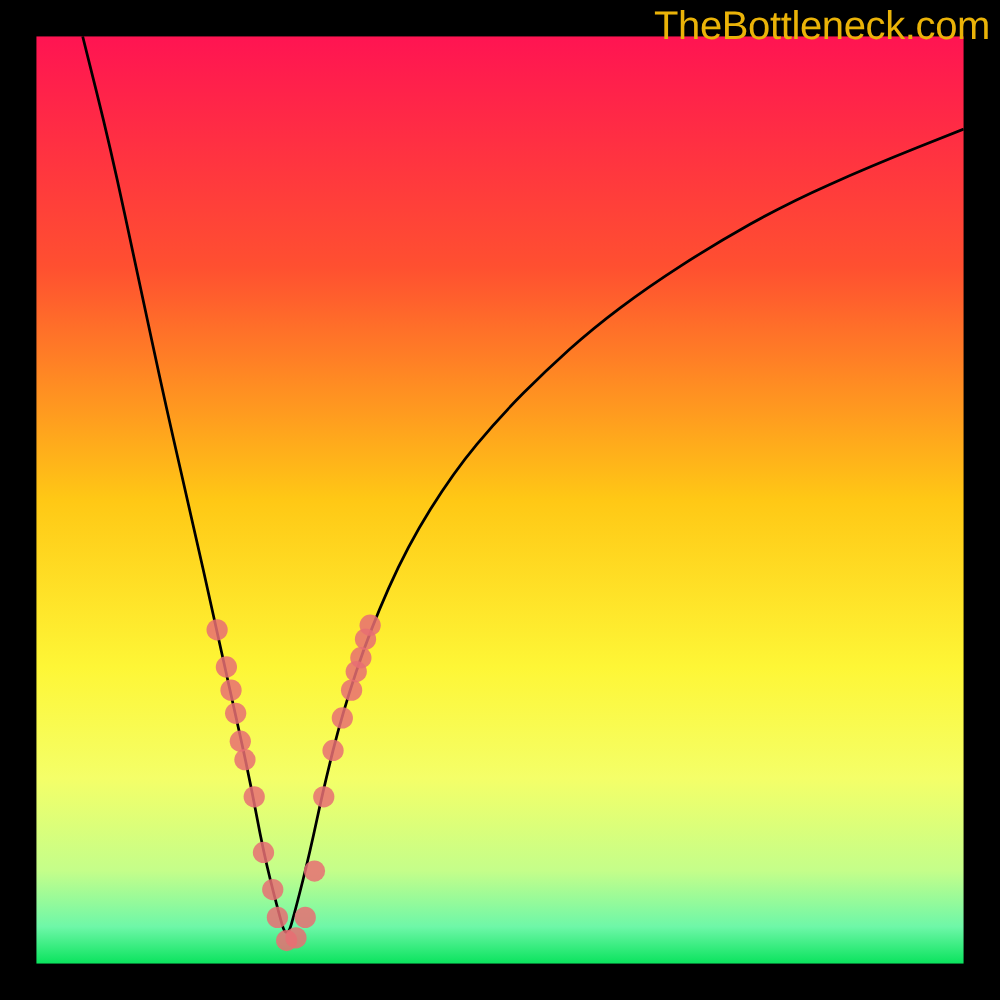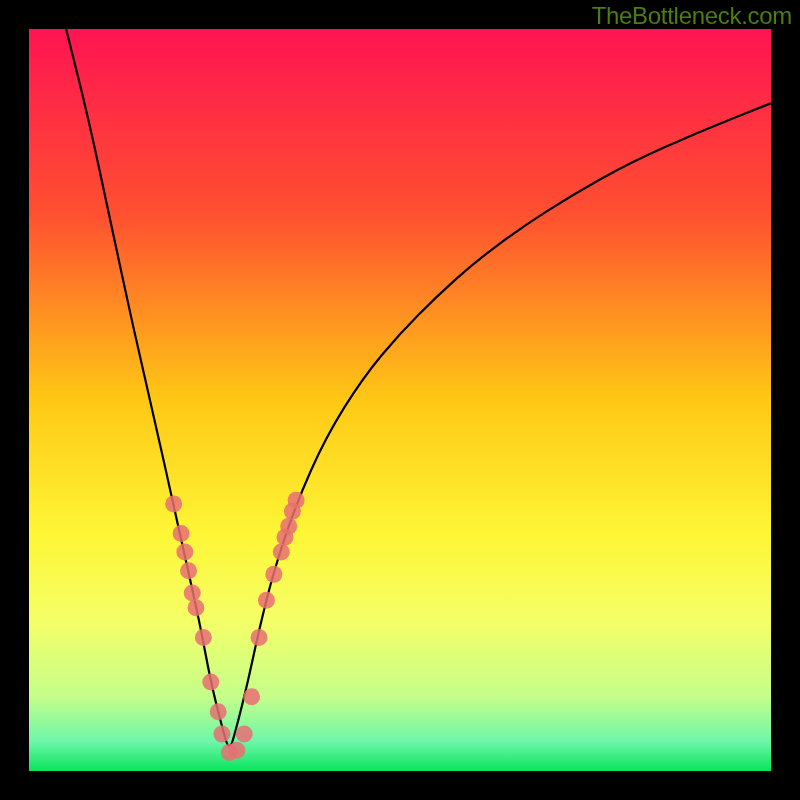--- a/index.html
+++ b/index.html
@@ -13,22 +13,22 @@
   .frame {
     width: 800px;
     height: 800px;
     background: #000;
     position: relative;
   }
   .watermark {
     position: absolute;
     top: 2px;
     right: 8px;
-    color: #4d7c0f;
-    font-size: 24px;
+    color: #eab308;
+    font-size: 32px;
     font-weight: 500;
     z-index: 10;
     letter-spacing: -0.3px;
   }
   .plot {
     position: absolute;
     left: 29px;
     top: 29px;
     width: 742px;
     height: 742px;

